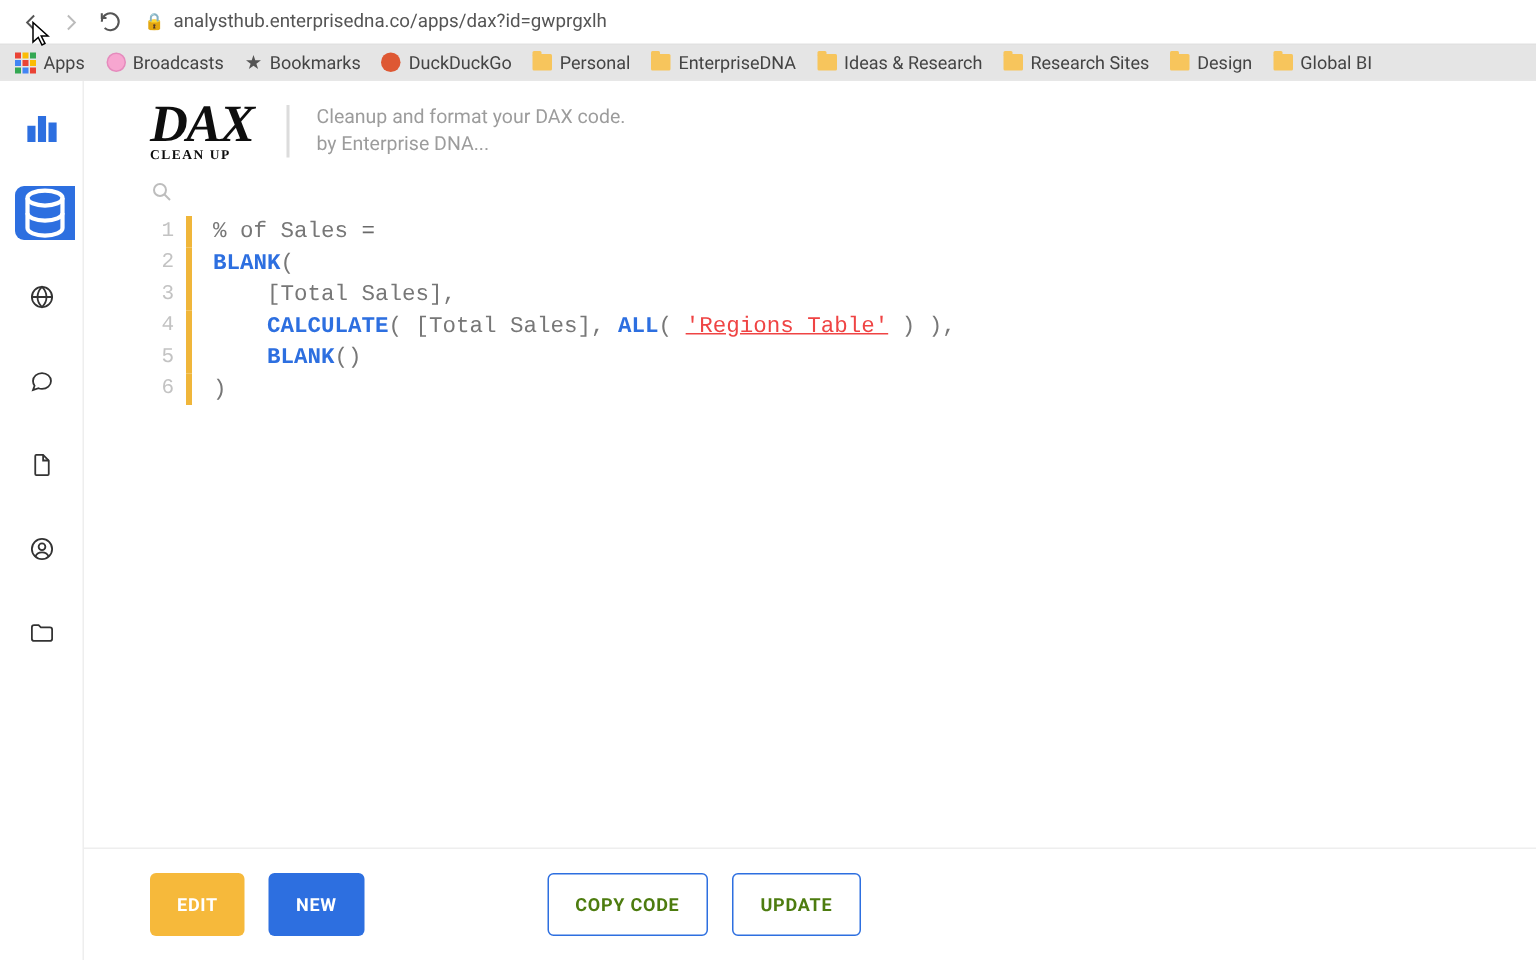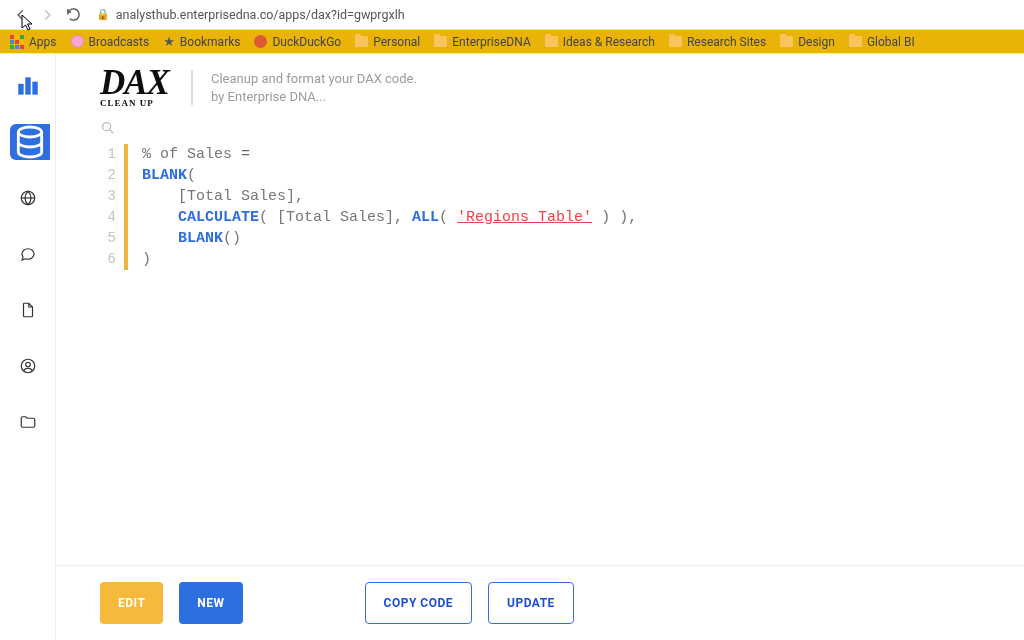--- a/index.html
+++ b/index.html
@@ -5,21 +5,21 @@
   * { box-sizing: border-box; margin: 0; padding: 0; }
   body { font-family: -apple-system, BlinkMacSystemFont, "Segoe UI", Roboto, Arial, sans-serif; background:#fff; width:1024px; height:640px; overflow:hidden; }
 
   
   .browser-top { height:30px; display:flex; align-items:center; padding:0 10px; border-bottom:1px solid #e1e1e1; background:#fff; }
   .nav-btn { width:22px; height:22px; display:flex; align-items:center; justify-content:center; color:#555; margin-right:4px; cursor:pointer; }
   .nav-btn.disabled { color:#bbb; }
   .cursor-overlay { position:absolute; left:21px; top:14px; pointer-events:none;}
   .address { display:flex; align-items:center; flex:1; margin-left:8px; font-size:12.5px; color:#555; }
   .lock { font-size:11px; color:#555; margin-right:6px; }
-  .bookmarks-bar { height:24px; display:flex; align-items:center; padding:0 10px; gap:14px; border-bottom:1px solid #e7e7e7; font-size:12px; color:#444; background:#eab308;}
+  .bookmarks-bar { height:24px; display:flex; align-items:center; padding:0 10px; gap:14px; border-bottom:1px solid #e7e7e7; font-size:12px; color:#444; background:#e5e5e5;}
   .bk { display:flex; align-items:center; gap:5px; cursor:pointer; }
   .bk .folder { width:13px; height:11px; background:#f7c55c; border-radius:1px; position:relative; }
   .bk .folder::before { content:""; position:absolute; top:-2px; left:0; width:6px; height:3px; background:#f7c55c; border-radius:1px 1px 0 0;}
   .apps-grid { width:14px; height:14px; display:grid; grid-template-columns:repeat(3,1fr); grid-template-rows:repeat(3,1fr); gap:1px;}
   .apps-grid span { width:100%; height:100%; }
   .apps-grid span:nth-child(1){background:#ea4335}.apps-grid span:nth-child(2){background:#fbbc05}.apps-grid span:nth-child(3){background:#34a853}
   .apps-grid span:nth-child(4){background:#4285f4}.apps-grid span:nth-child(5){background:#ea4335}.apps-grid span:nth-child(6){background:#fbbc05}
   .apps-grid span:nth-child(7){background:#34a853}.apps-grid span:nth-child(8){background:#4285f4}.apps-grid span:nth-child(9){background:#ea4335}
   .star { color:#555; font-size:13px; }
   .circle-ic { width:13px; height:13px; border-radius:50%; }
@@ -49,21 +49,21 @@
   .code { white-space:pre; padding-top:2px; padding-bottom:2px;}
   .kw { color:#2d6fe0; font-weight:600;}
   .txt { color:#777;margin-top:20px;}
   .str { color:#ef4444;text-decoration:underline;}
   .eq { color:#6a6a6a;}
 
   .footer { border-top:1px solid #eee; padding:16px 44px; display:flex; align-items:center; gap:16px;}
   .btn { height:42px; padding:0 18px; border-radius:4px; font-size:12px; font-weight:700; letter-spacing:0.5px; cursor:pointer; display:flex; align-items:center; justify-content:center;}
   .btn-edit { background:#f6b93b; color:#fff; border:none;}
   .btn-new { background:#2d6fe0; color:#ffffff; border:none;}
-  .btn-outline { background:#fff; color:#1d4ed8; border:1.5px solid #2d6fe0;text-align:right;}
+  .btn-outline { background:#fff; color:#4d7c0f; border:1.5px solid #2d6fe0;text-align:right;}
   .spacer { width:90px; }
 </style>
 </head>
 <body>
 
 <div class="browser-top">
   <div class="nav-btn">
     <svg width="14" height="14" viewBox="0 0 24 24" fill="none" stroke="#555" stroke-width="2.2">
         <polyline points="15 4 7 12 15 20"></polyline>
       </svg>

